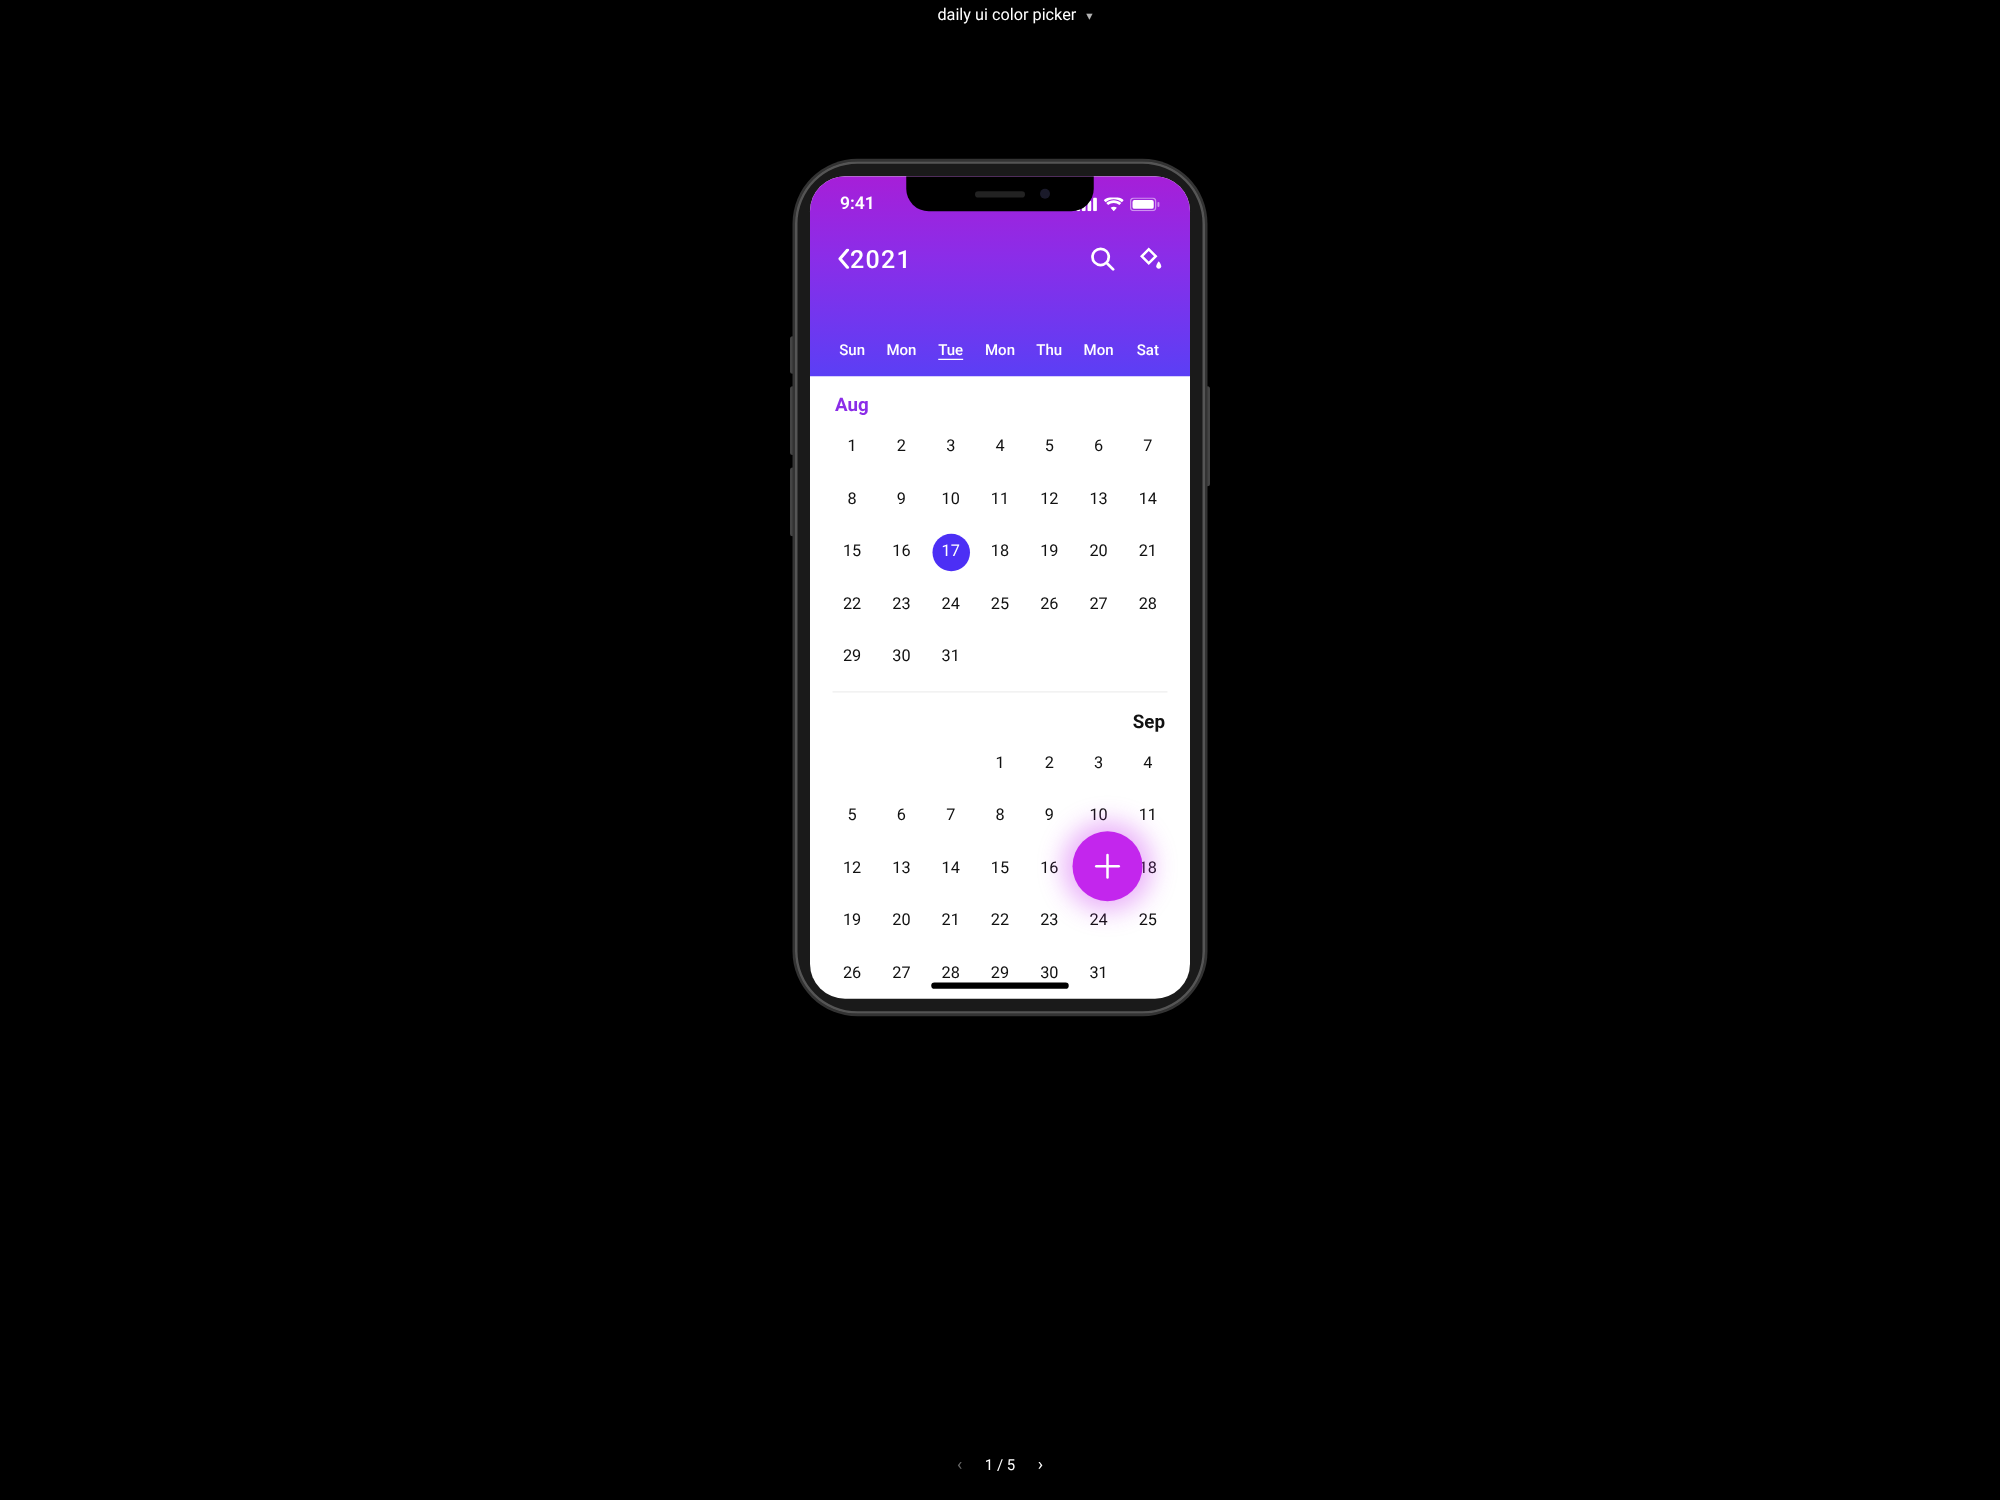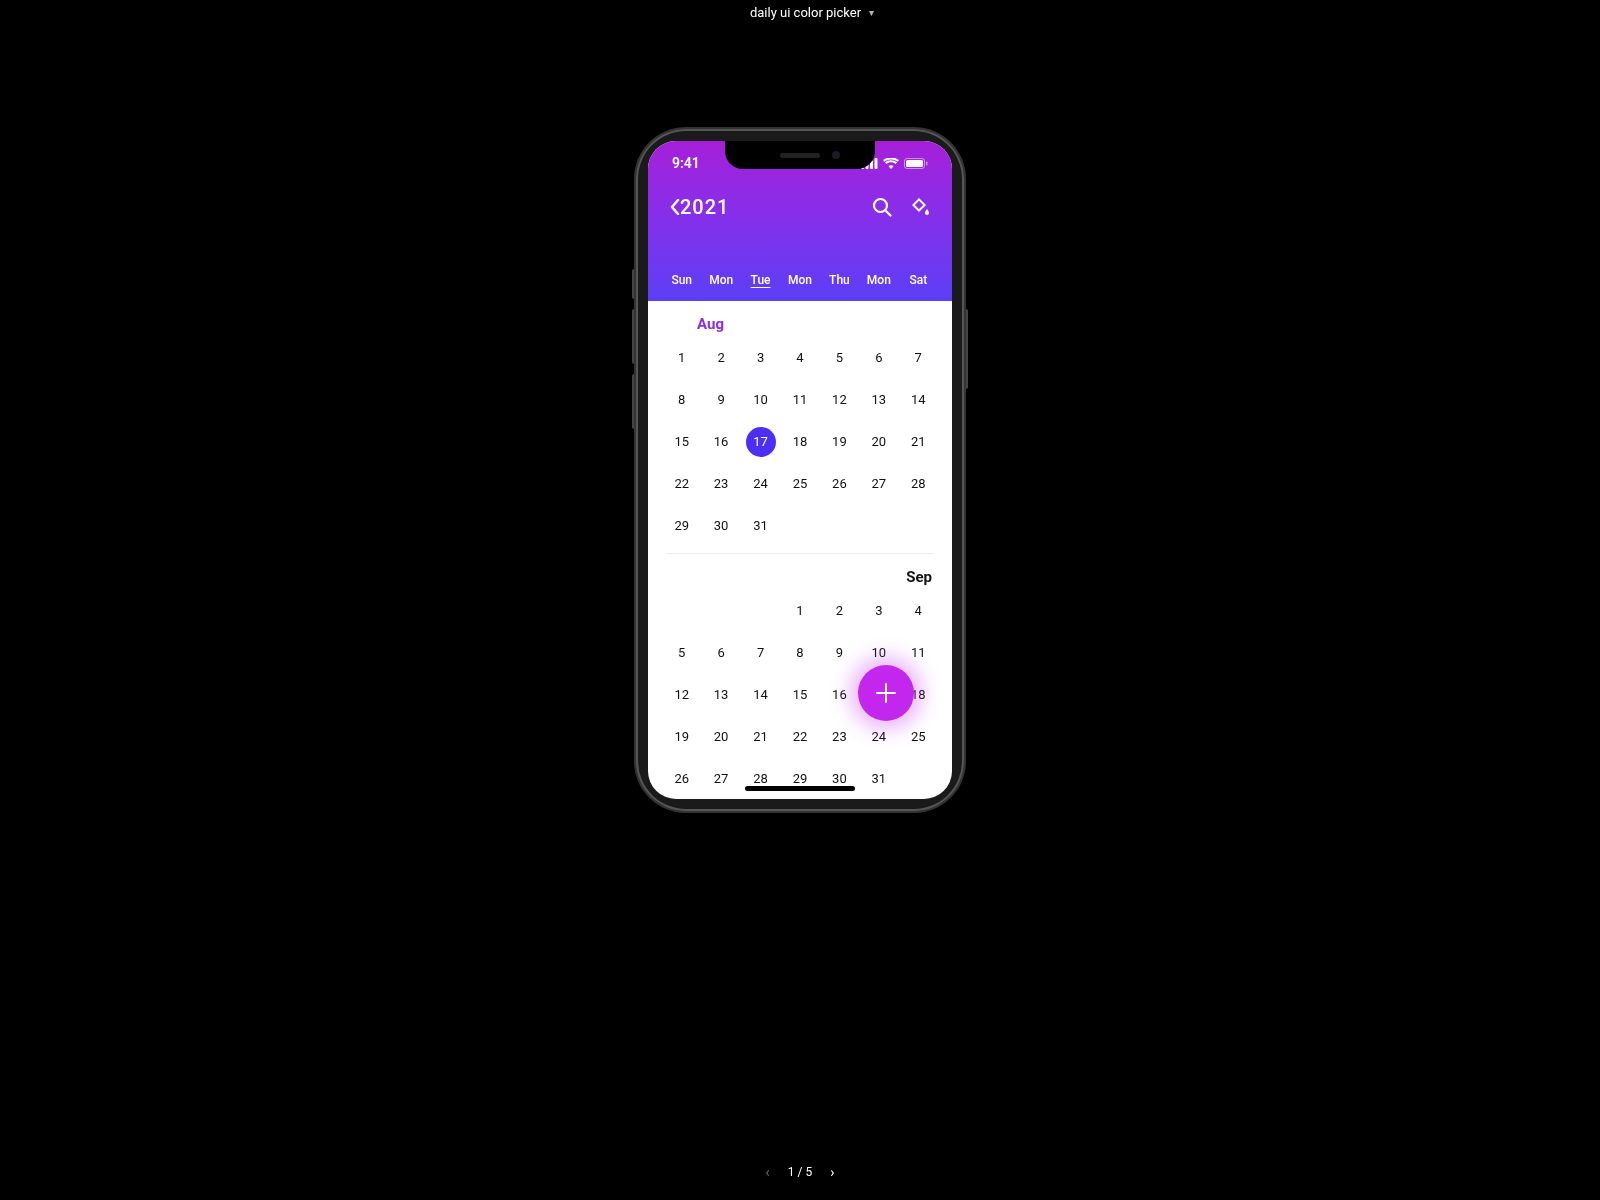--- a/index.html
+++ b/index.html
@@ -32,21 +32,21 @@
 .nav-left { display: flex; align-items: center; gap: 0; }
 .back-chev { width: 10px; height: 16px; }
 .year { font-size: 20px; font-weight: 500; letter-spacing: 1px; }
 .nav-right { display: flex; gap: 18px; align-items: center; }
 
 .dow-row { display: grid; grid-template-columns: repeat(7,1fr); position: absolute; bottom: 0; left: 0; right: 0; padding: 0 14px 14px; }
 .dow { text-align: center; font-size: 12px; font-weight: 500; }
 .dow.today { text-decoration: underline; text-underline-offset: 3px; }
 
 .cal-body { position: absolute; top: 160px; bottom: 0; left: 0; right: 0; overflow: hidden; padding: 0 14px; }
-.month-lbl { font-size: 15px; font-weight: 700; padding: 14px 6px 8px; margin-left: 29px; }
+.month-lbl { font-size: 15px; font-weight: 700; padding: 14px 6px 8px; }
 .month-lbl.accent { color: #8b2de8; }
 .grid { display: grid; grid-template-columns: repeat(7,1fr); row-gap: 24px; padding: 8px 0 18px; }
 .day { text-align: center; font-size: 13px; color: #111; position: relative; height: 18px; line-height: 18px; }
 .day.empty { }
 .day.sel::before { content: ''; position: absolute; width: 30px; height: 30px; background: #4c2ff5; border-radius: 50%; left: 50%; top: 50%; transform: translate(-50%,-50%); z-index: -1; }
 .day.sel { color: #fff; z-index: 0; }
 .divider { height: 1px; background: #eee; margin: 0 4px; }
 .month-lbl.center { text-align: right; color: #111; }
 
 .fab { position: absolute; right: 38px; bottom: 78px; width: 56px; height: 56px; border-radius: 50%; background: #c326ed; box-shadow: 0 0 20px 8px rgba(195,38,237,0.35); display: flex; align-items: center; justify-content: center; color: #fff; font-size: 30px; font-weight: 300; }

